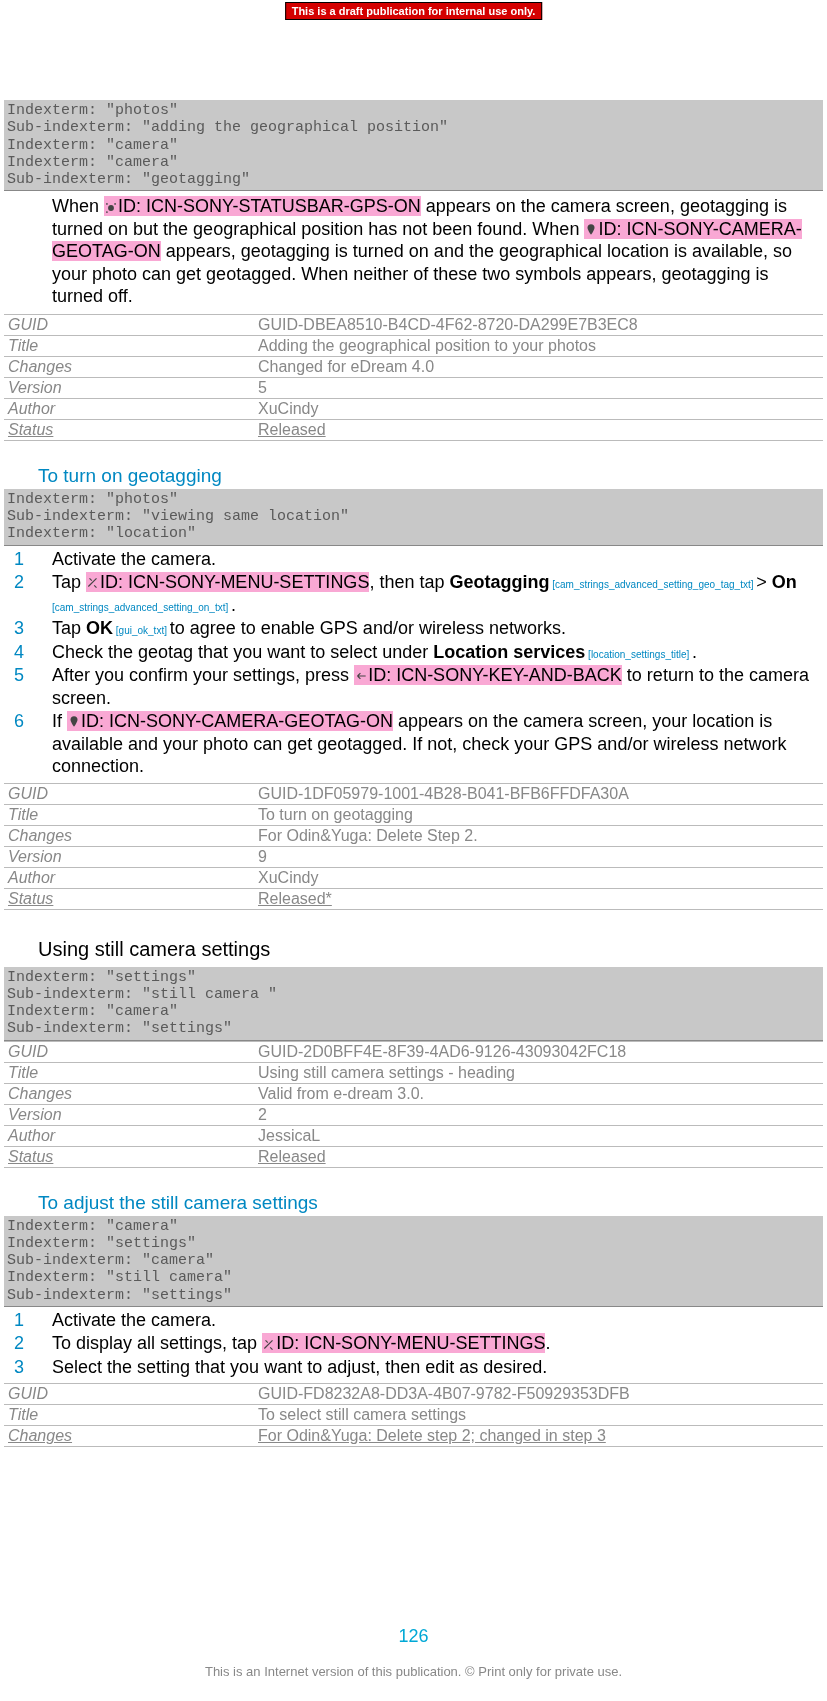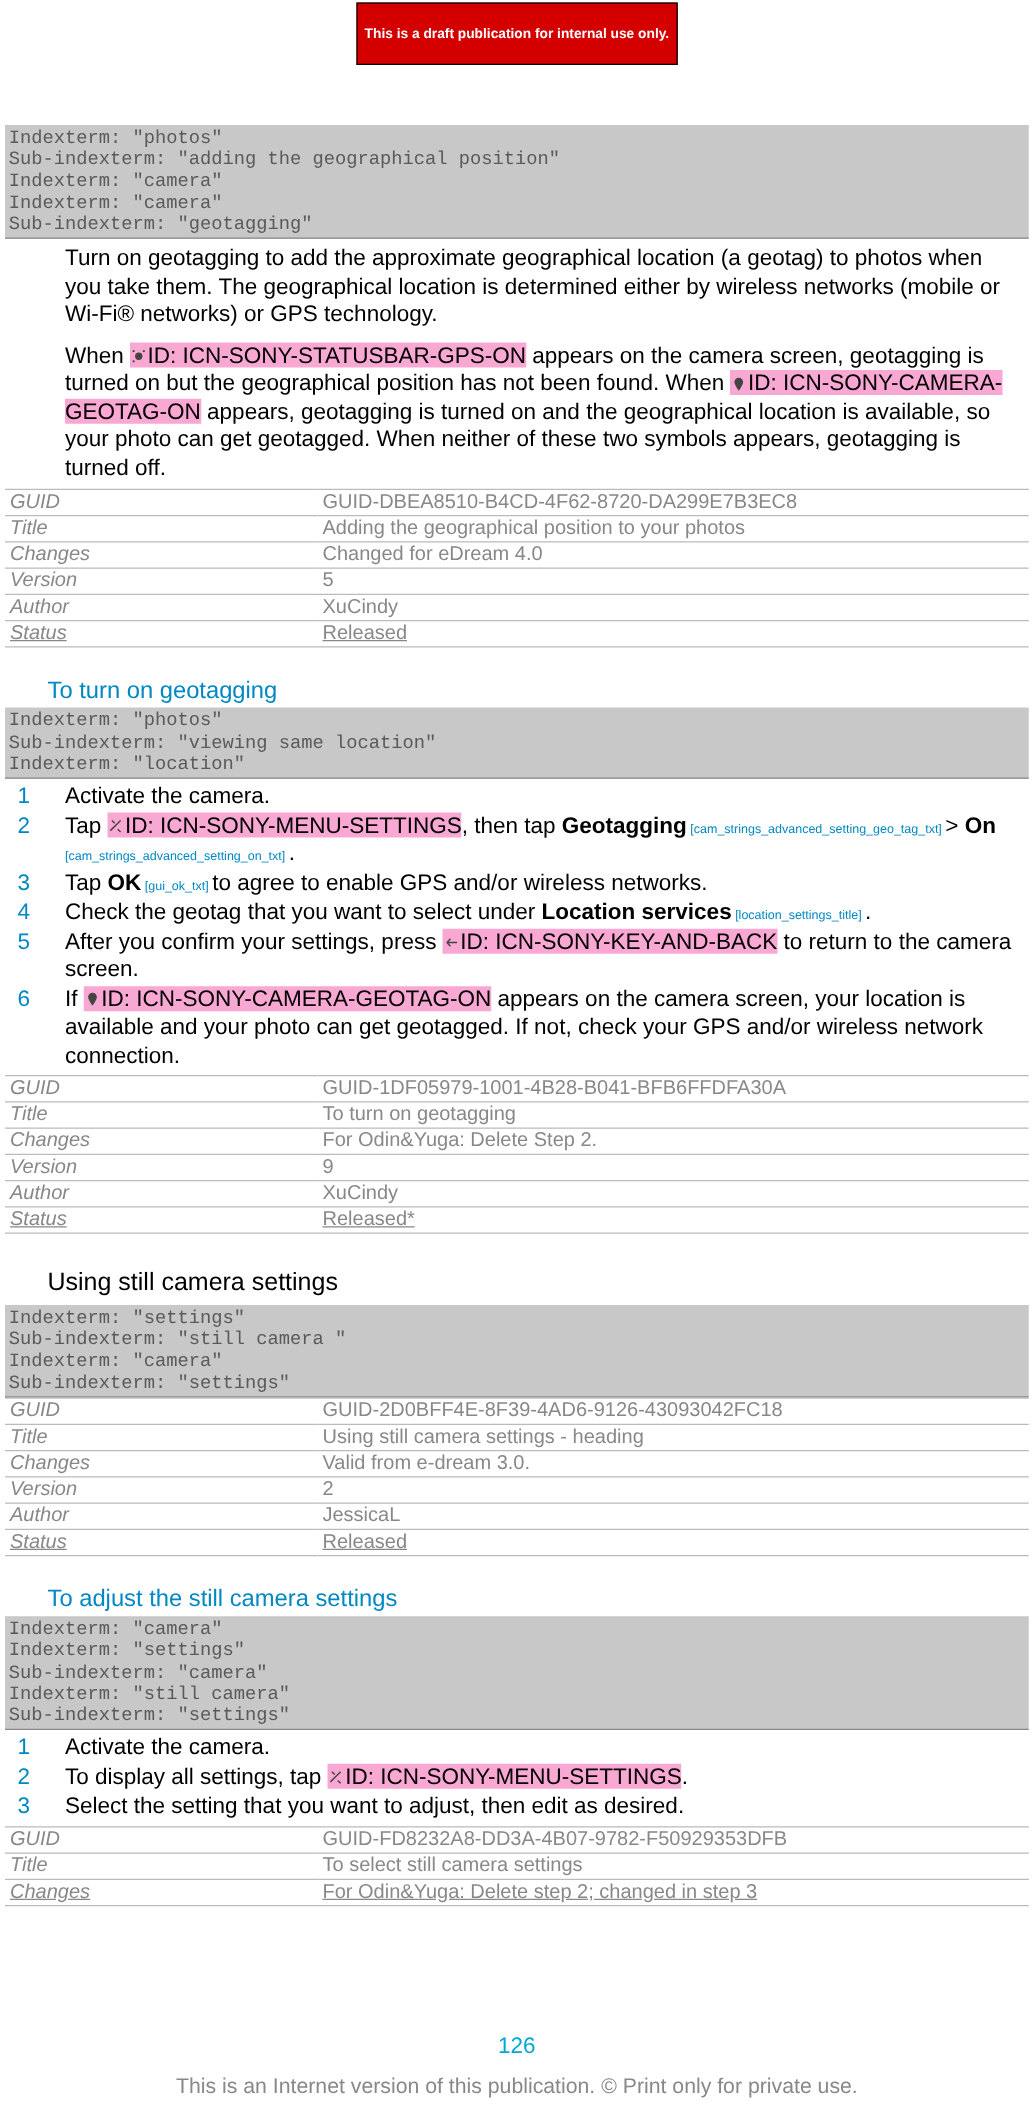--- a/index.html
+++ b/index.html
@@ -13,21 +13,21 @@
   }
   .draft-banner {
     position: absolute;
     top: 2px;
     left: 50%;
     transform: translateX(-50%);
     background: #d40000;
     color: #fff;
     font-size: 11px;
     font-weight: bold;
-    padding: 18px 6px;
+    padding: 2px 6px;
     border: 1px solid #000;
   }
   .content { padding: 100px 4px 0 4px; }
   .indexterm-block {
     background: #c8c8c8;
     font-family: "Courier New", monospace;
     font-size: 15px;
     color: #5a5a5a;
     line-height: 1.15;
     padding: 2px 3px;
@@ -92,38 +92,37 @@
     text-align: center;
     color: #00a8d6;
     font-size: 18px;
   }
   .footer-note {
     position: absolute;
     bottom: 22px;
     width: 100%;
     text-align: center;
     color: #888;
-    font-size: 17px;
+    font-size: 13px;
   }
   .bold { font-weight: bold; text-align: center; }
 </style>
 </head>
 <body>
 
 <div class="draft-banner">This is a draft publication for internal use only.</div>
 
 <div class="content">
 
   <div class="indexterm-block" style="white-space:pre-line">Indexterm: "photos"
 Sub-indexterm: "adding the geographical position"
 Indexterm: "camera"
 Indexterm: "camera"
 Sub-indexterm: "geotagging"</div>
 
-  <div class="para">Turn on geotagging to add the approximate geographical location (a geotag) to photos when you take them. The geographical location is determined either by wireless networks (mobile or Wi-Fi® networks) or GPS technology.</div>
 
   <div class="para">
     <span>When </span><span class="icon-tag"><svg class="icon-sym" viewBox="0 0 24 24">
           <circle cx="12" cy="12" r="5" fill="#444"></circle>
           <circle cx="5" cy="5" r="1.5" fill="#444"></circle>
           <circle cx="19" cy="5" r="1.5" fill="#444"></circle>
           <circle cx="5" cy="19" r="1.5" fill="#444"></circle>
         </svg><span>ID: ICN-SONY-STATUSBAR-GPS-ON</span></span><span> appears on the camera screen, geotagging is turned on but the geographical position has not been found. When </span><span class="icon-tag"><svg class="icon-sym" viewBox="0 0 24 24">
           <path d="M12 2a6 6 0 016 6c0 4-6 12-6 12S6 12 6 8a6 6 0 016-6z" fill="#444"></path>
         </svg><span>ID: ICN-SONY-CAMERA-GEOTAG-ON</span></span><span> appears, geotagging is turned on and the geographical location is available, so your photo can get geotagged. When neither of these two symbols appears, geotagging is turned off.</span>

